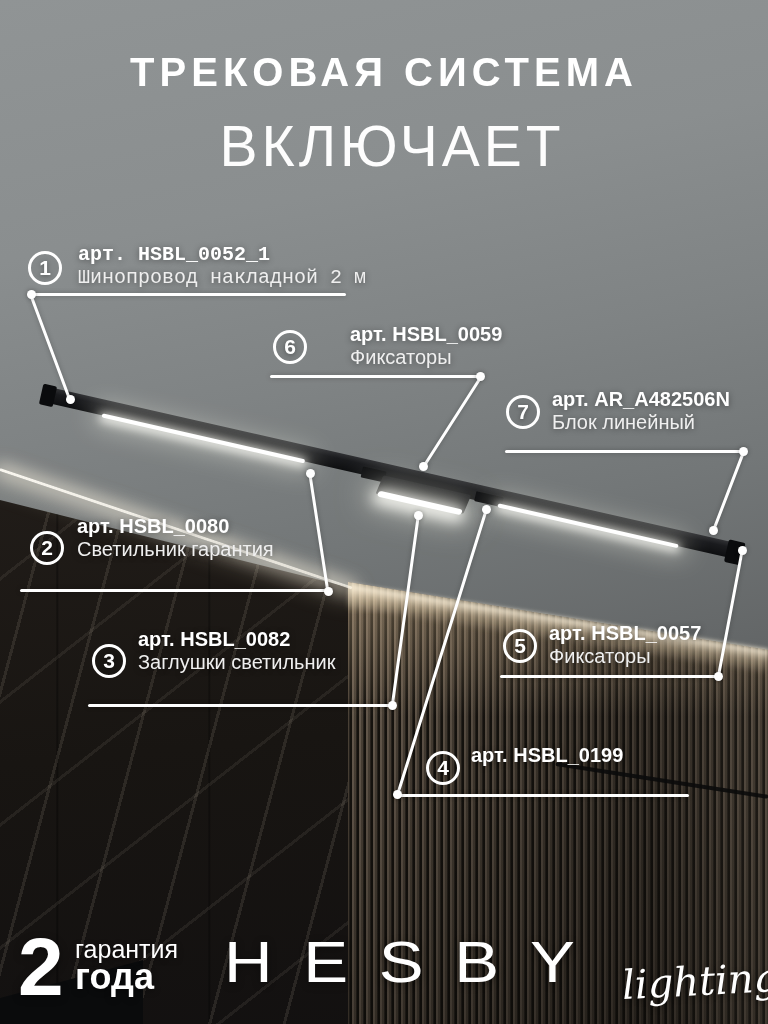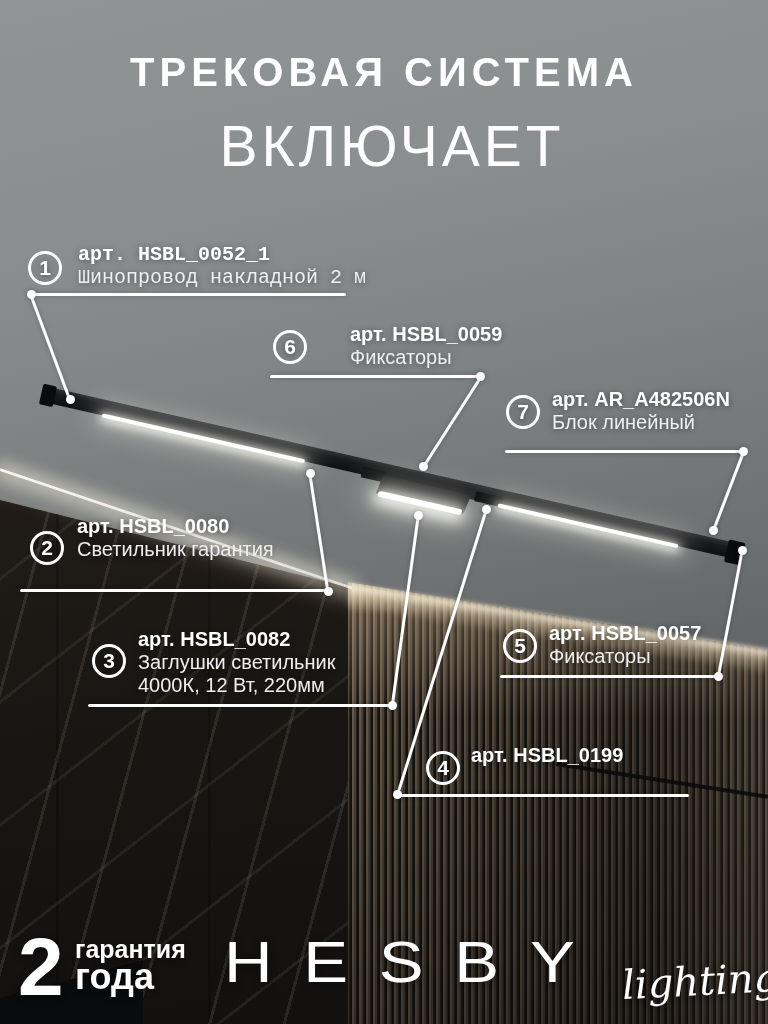--- a/index.html
+++ b/index.html
@@ -71,21 +71,21 @@
   .ctext .art{font-weight:700;color:#fff;}
   .ctext .desc{font-weight:400;color:#efefef;}
   .ln{position:absolute;height:3px;background:#fff;z-index:4;border-radius:2px;transform-origin:0 50%;
     box-shadow:0 0 5px rgba(0,0,0,.25);}
   .dot{position:absolute;width:9px;height:9px;margin:-4.5px 0 0 -4.5px;border-radius:50%;background:#fff;z-index:4;
     box-shadow:0 0 5px rgba(0,0,0,.3);}
   
   .w2{position:absolute;left:18px;top:926px;font-size:82px;font-weight:700;line-height:1;z-index:6;
     text-shadow:0 2px 8px rgba(0,0,0,.4);}
   .wlines{position:absolute;left:75px;top:936px;z-index:6;text-shadow:0 2px 6px rgba(0,0,0,.4);}
-  .wl1{font-size:25px;font-weight:700;line-height:26px;}
+  .wl1{font-size:25px;font-weight:400;line-height:26px;}
   .wl2{font-size:36px;font-weight:700;line-height:30px;}
   .brand{position:absolute;left:224px;top:934px;font-size:57px;font-weight:400;letter-spacing:26px;z-index:6;
     transform:scaleX(1.18);transform-origin:0 0;line-height:1;text-shadow:0 2px 8px rgba(0,0,0,.4);}
   .brand-suffix{position:absolute;left:622px;top:958px;font-size:40px;z-index:6;
     font-family:"DejaVu Serif","Liberation Serif",serif;font-style:italic;transform:rotate(-3deg);
     text-shadow:0 2px 6px rgba(0,0,0,.4);}
 </style>
 </head>
 <body>
 
@@ -159,21 +159,20 @@
     <div class="ln" style="left:328px;top:591px;width:120px;transform:rotate(-98.7deg);"></div>
     <div class="dot" style="left:328px;top:591px;"></div>
     <div class="dot" style="left:310px;top:473px;"></div>
   </div>
 
   <div>
     <div class="num" style="left:92px;top:644px;">3</div>
     <div class="ctext" style="left:138px;top:628px;">
       <div class="art">арт. HSBL_0082</div>
       <div class="desc">Заглушки светильник</div>
-      <div class="desc">4000К, 12 Вт, 220мм</div>
     </div>
     <div class="ln" style="left:88px;top:704px;width:305px;"></div>
     <div class="ln" style="left:392px;top:706px;width:193px;transform:rotate(-82.2deg);"></div>
     <div class="dot" style="left:392px;top:705px;"></div>
     <div class="dot" style="left:418px;top:515px;"></div>
   </div>
 
   <div>
     <div class="num" style="left:503px;top:629px;">5</div>
     <div class="ctext" style="left:549px;top:622px;">

